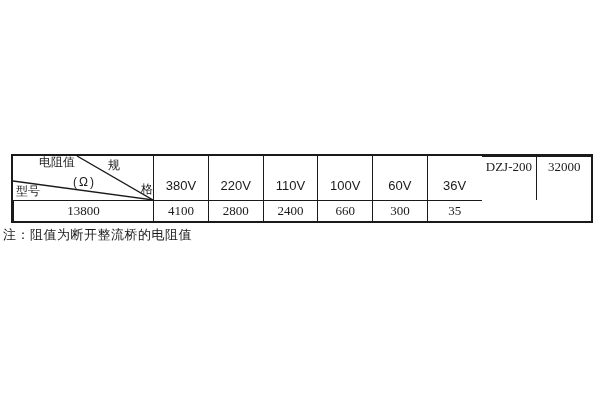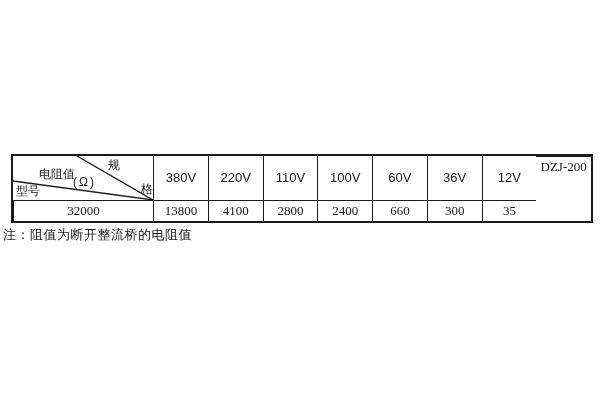--- a/index.html
+++ b/index.html
@@ -26,42 +26,42 @@
     border:2px solid var(--line);
     background:var(--bg);
   }
   .cell{
     font-size:13px;
     text-align:center;
     overflow:hidden;
   }
   .header-cell{
     border-left:1.5px solid var(--line);
-    padding-top:14px;
+    padding-top:22px;
     text-align:center;
   }
   .model-cell,.value-cell{
     border-top:1.5px solid var(--line);
     line-height:19px;
     font-family:Liberation Serif, serif;
   }
   .value-cell{ border-left:1.5px solid var(--line); }
 
   
   .corner-cell{ position:relative; }
   .corner-cell svg{ position:absolute; left:0; top:0; width:100%; height:100%; display:block; }
   .corner-lbl{
     position:absolute;
     font-size:12px;
     line-height:13px;
     white-space:nowrap;
   }
   .lbl-spec-top{ left:95px; top:3px; }
   .lbl-spec-bottom{ left:128px; top:27px; }
-  .lbl-resistance{ left:26px; top:12px; }
+  .lbl-resistance{ left:26px; top:0; }
   .lbl-unit{ left:60px; top:20px; letter-spacing:2px; }
   .lbl-model{ left:3px; top:29px; }
 
   
   .note{
     position:absolute; left:3px; top:226px;
     font-size:13px;
     letter-spacing:0.5px;
     white-space:nowrap;
     text-align:right;
@@ -85,21 +85,20 @@
       <span class="corner-lbl lbl-unit">(Ω)</span>
       <span class="corner-lbl lbl-model">型号</span>
     </div>
 
     <div class="cell header-cell">380V</div>
       <div class="cell header-cell">220V</div>
       <div class="cell header-cell">110V</div>
       <div class="cell header-cell">100V</div>
       <div class="cell header-cell">60V</div>
       <div class="cell header-cell">36V</div>
-      <div class="cell header-cell">12V</div>
       <div class="cell model-cell">DZJ-200</div>
 
   <div class="cell value-cell">32000</div>
       <div class="cell value-cell">13800</div>
       <div class="cell value-cell">4100</div>
       <div class="cell value-cell">2800</div>
       <div class="cell value-cell">2400</div>
       <div class="cell value-cell">660</div>
       <div class="cell value-cell">300</div>
       <div class="cell value-cell">35</div>

